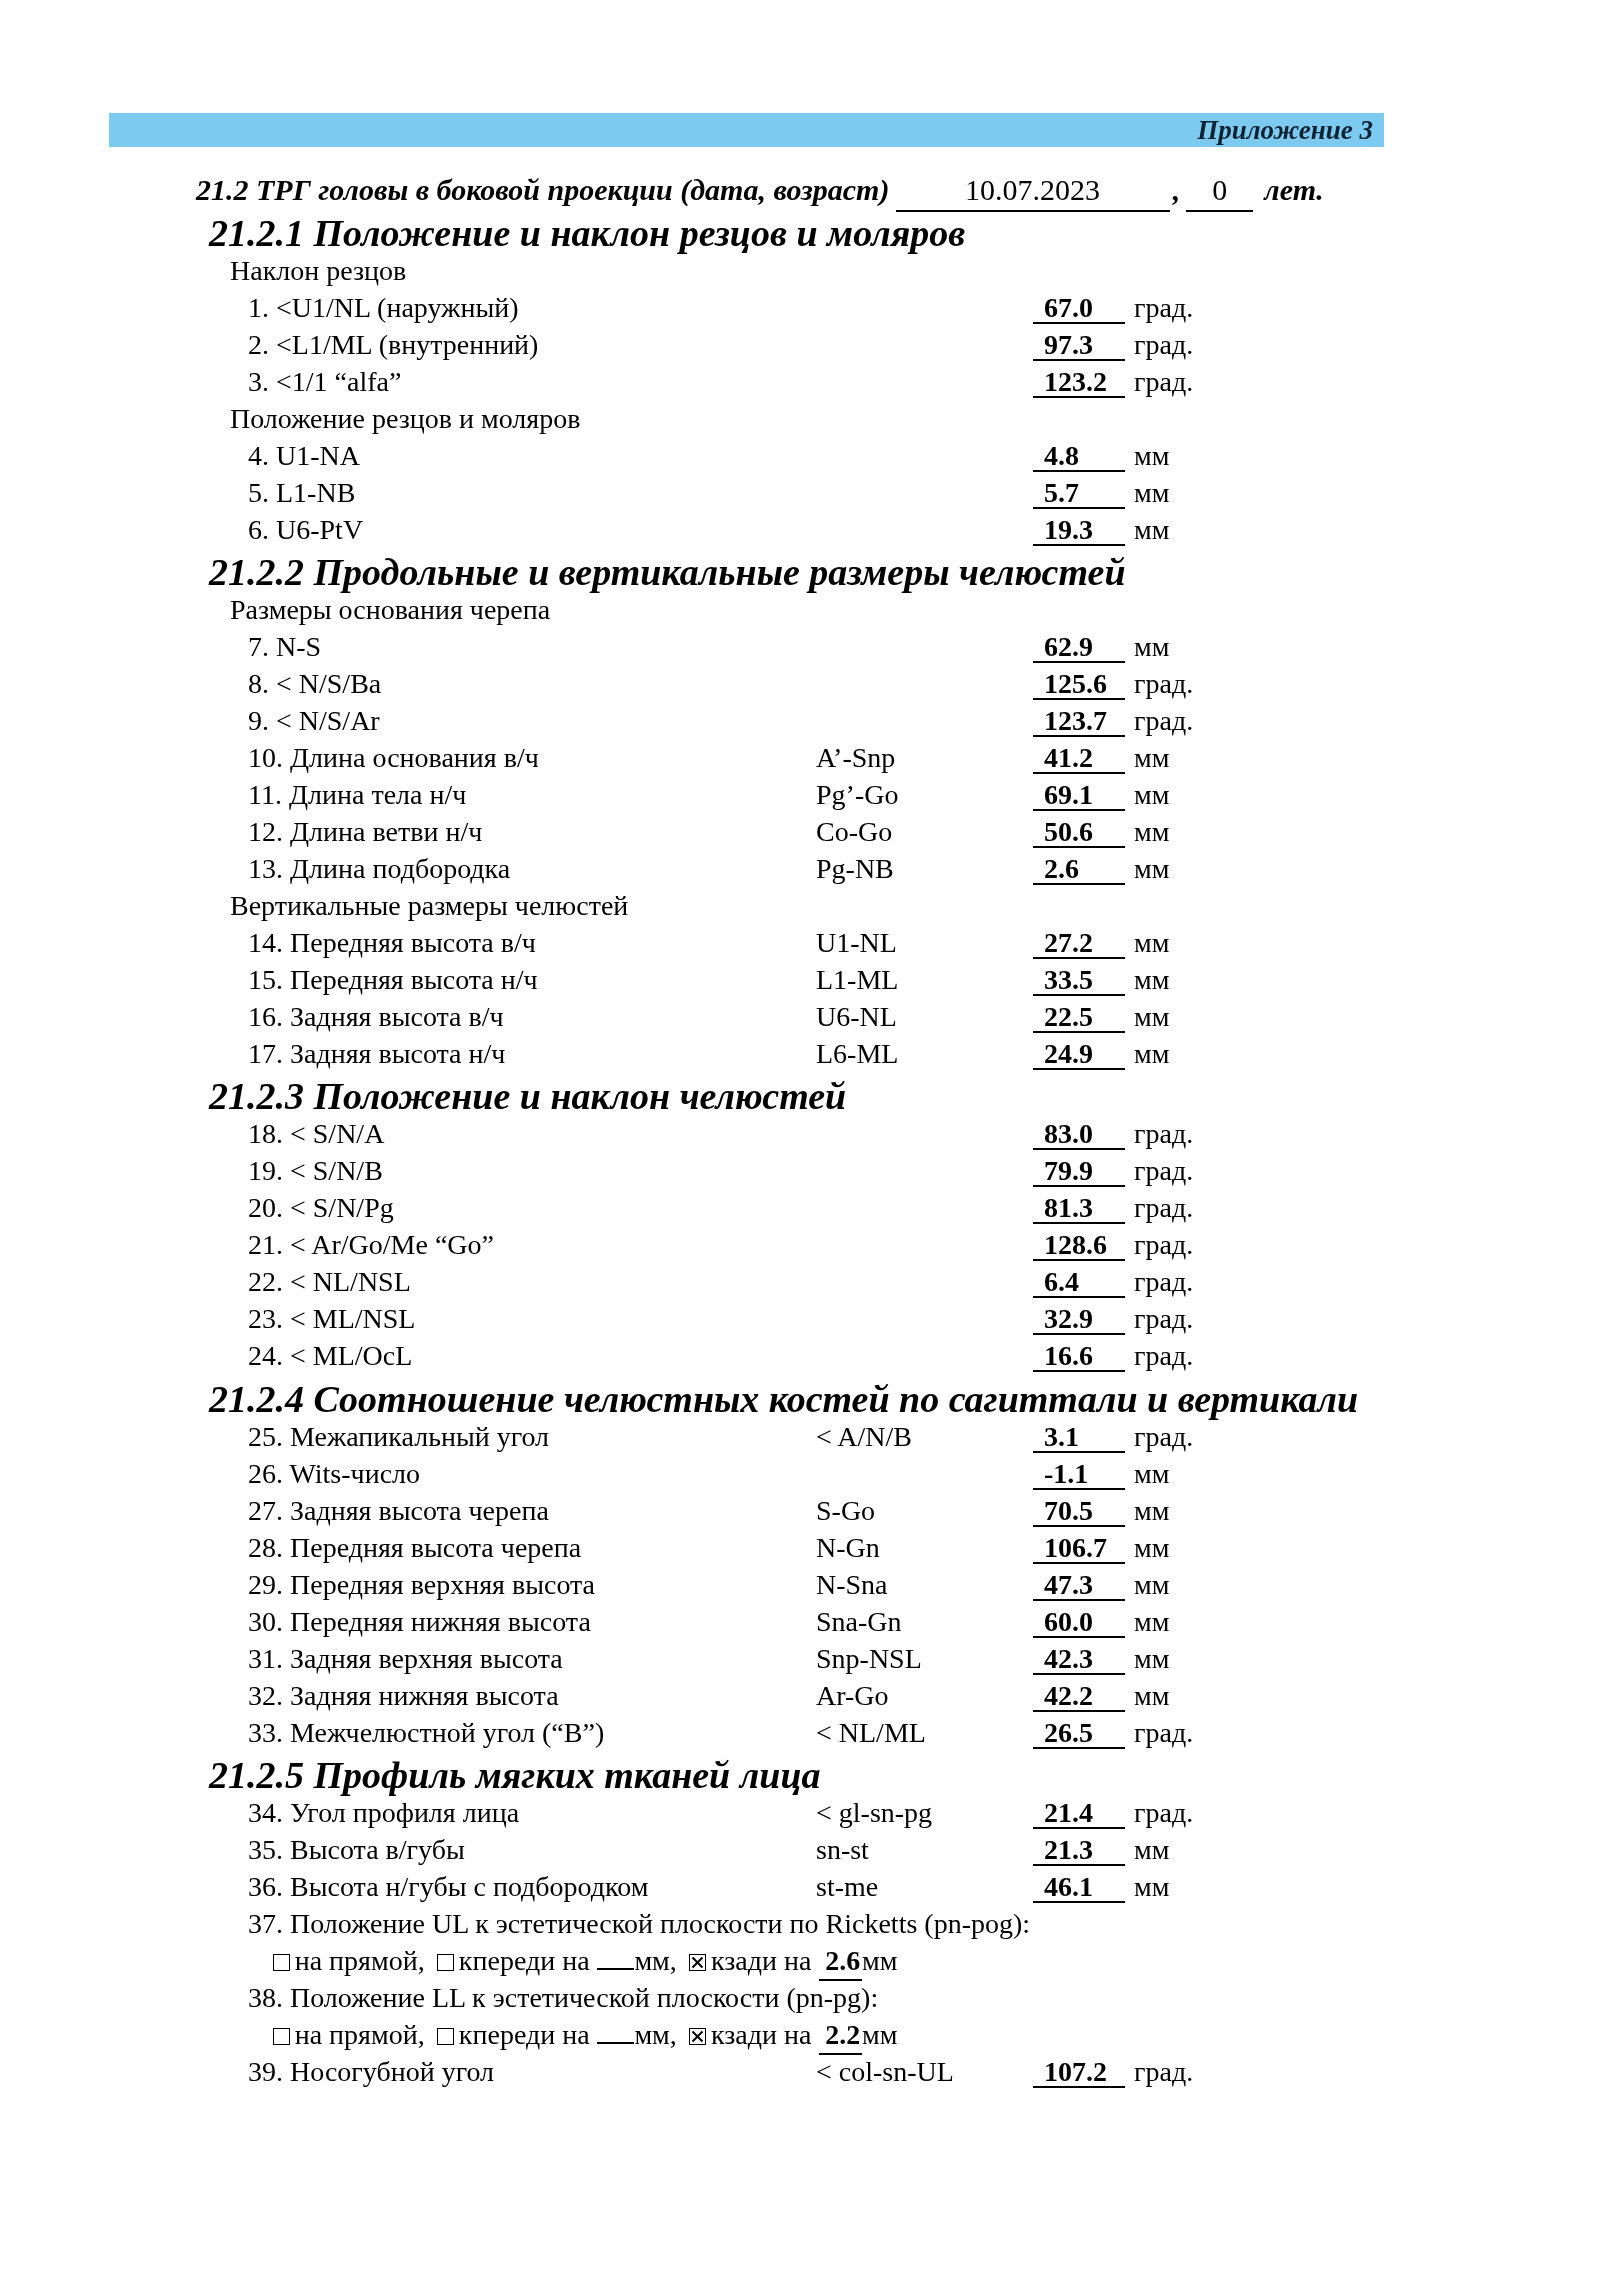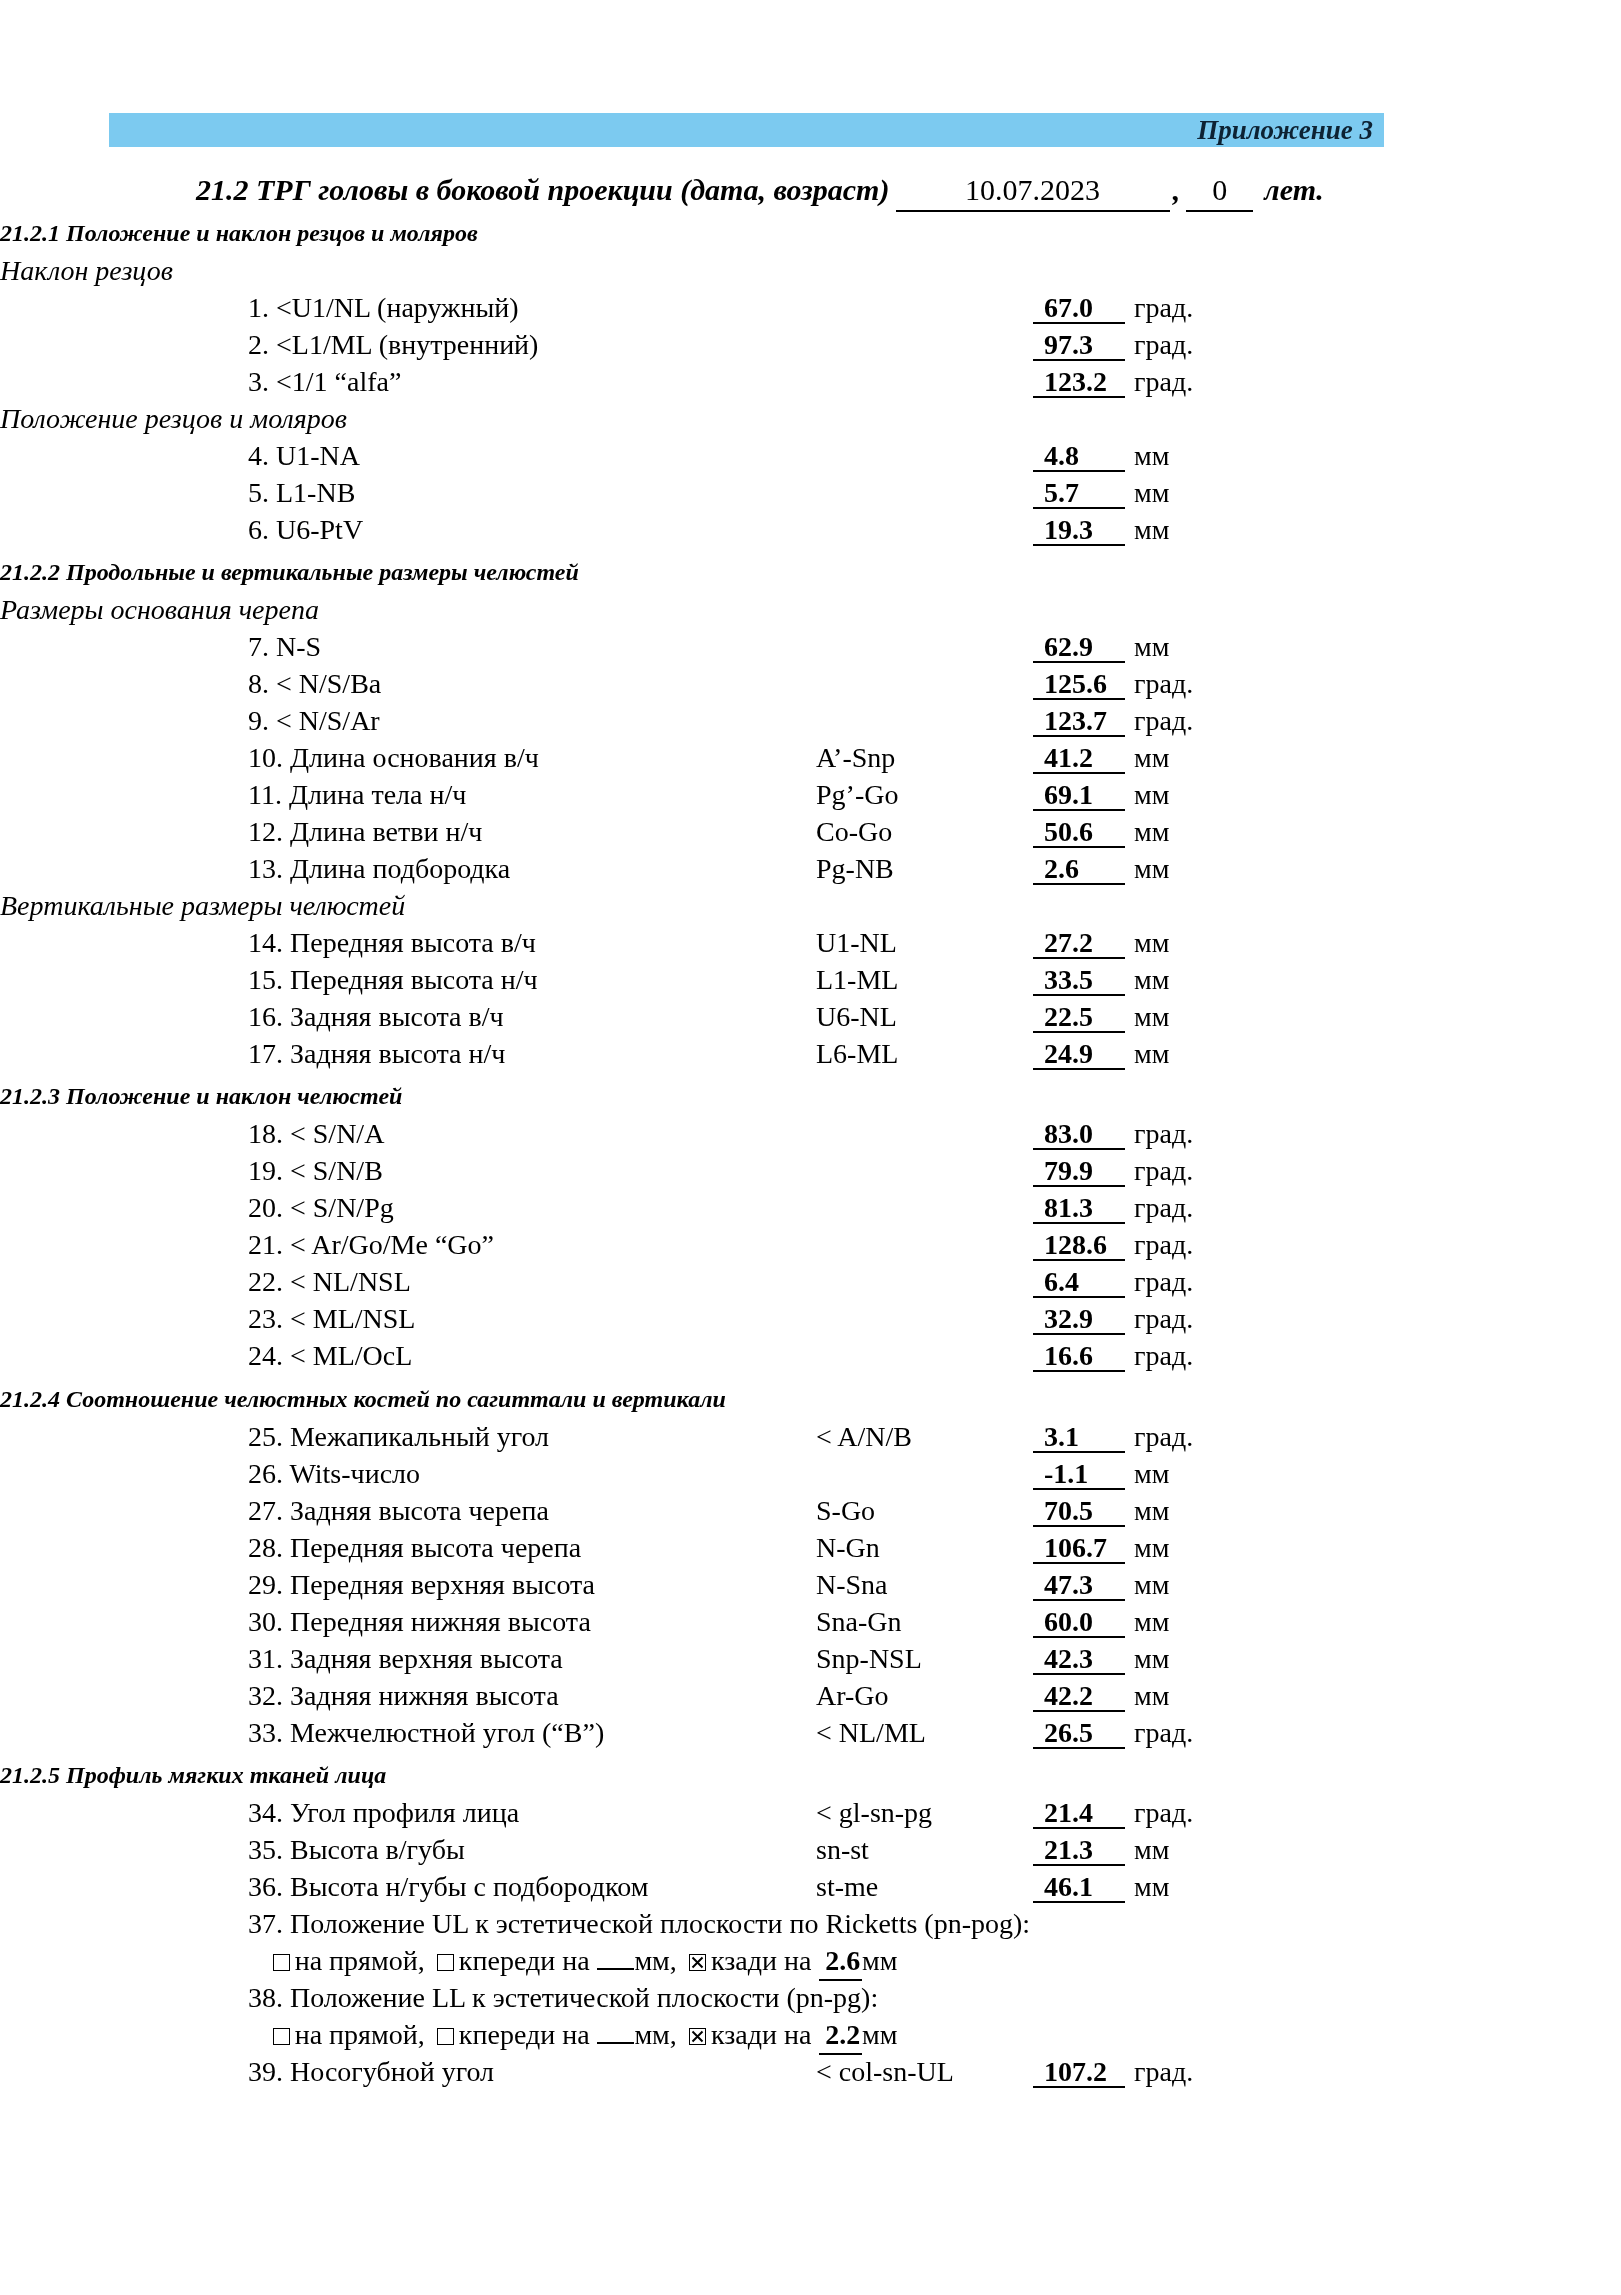--- a/index.html
+++ b/index.html
@@ -31,25 +31,25 @@
     white-space:nowrap;
   }
   .u-date{display:inline-block;width:274px;border-bottom:2.3px solid #000;text-align:center;margin-left:6.2px;}
   .u-age{display:inline-block;width:67px;border-bottom:2.3px solid #000;text-align:center;margin-left:6.2px;}
   .plainv{font-style:normal;font-weight:400;}
   .ttl-comma{margin-left:3.1px;}
   .ttl-suffix{margin-left:11px;}
 
   .line{height:37px;line-height:37px;position:relative;}
   .sec{
-    margin-top:6.2px;
-    font-weight:700;font-style:italic;font-size:24px;
+    margin-left:209px;margin-top:6.2px;
+    font-weight:700;font-style:italic;font-size:38px;
   }
   .sec.first{margin-top:0;}
-  .sub{font-style:italic;}
+  .sub{margin-left:230px;}
   .row{margin-left:248px;}
   .row .abbr{position:absolute;left:568px;top:0;}
   .row .val{
     position:absolute;left:785px;top:0;
     width:81px;height:33px;line-height:37px;
     padding-left:11px;
     border-bottom:2.3px solid #000;
     font-weight:700;
   }
   .row .unit{position:absolute;left:886px;top:0;}

